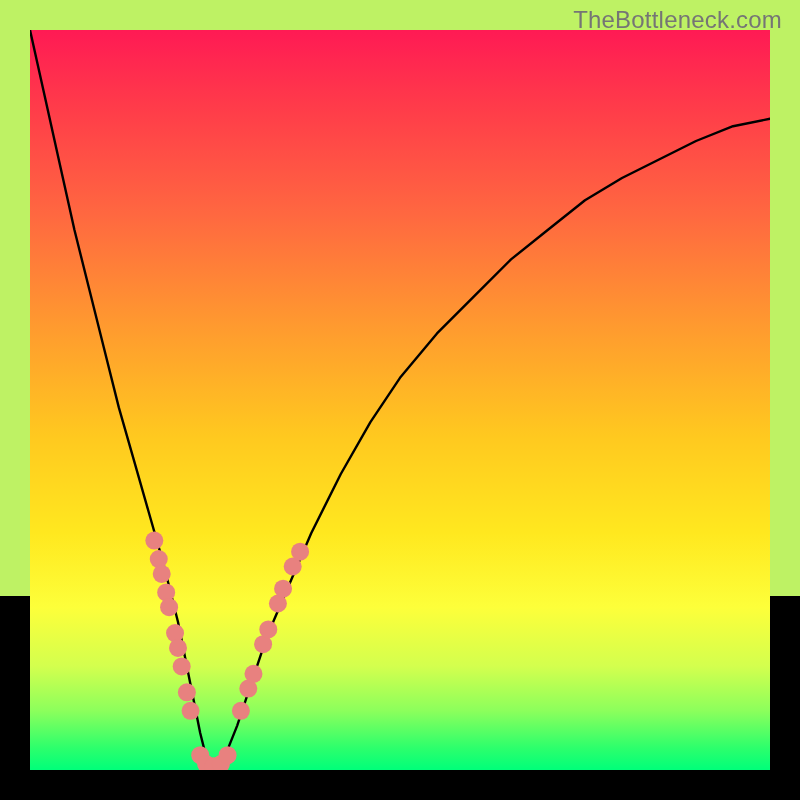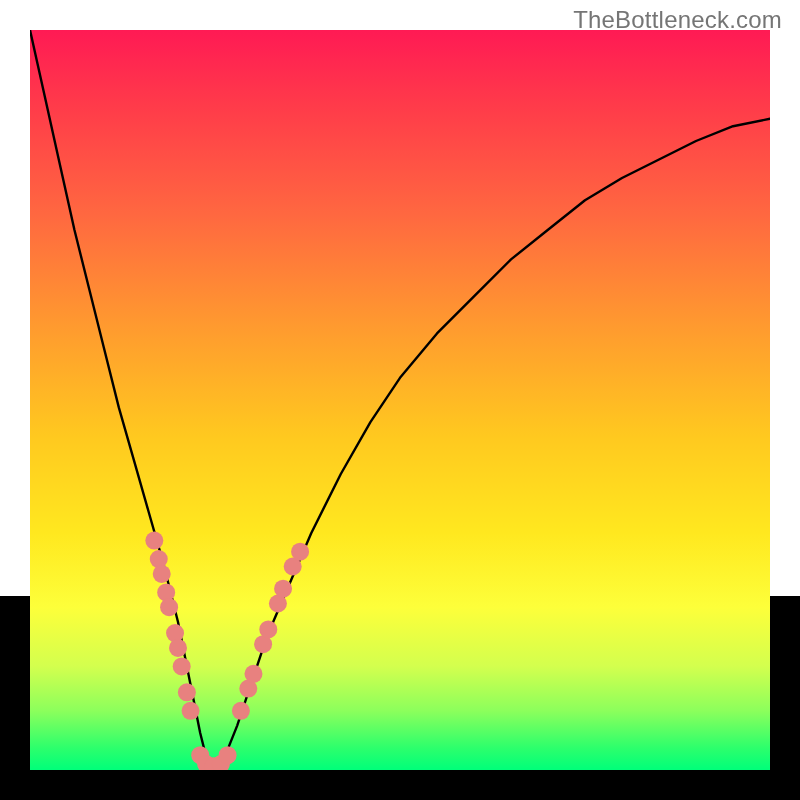--- a/index.html
+++ b/index.html
@@ -10,21 +10,21 @@
     overflow: hidden;
     background: #000;
     font-family: Arial, Helvetica, sans-serif;
   }
   .frame {
     position: absolute;
     left: 0;
     top: 0;
     width: 800px;
     height: 596px;
-    background: #ffffff;
+    background: #bef264;
   }
   .plot {
     position: absolute;
     left: 30px;
     top: 30px;
     width: 740px;
     height: 740px;
     background: linear-gradient(to bottom,
       #ff1a54 0%,
       #ff3a4a 10%,

